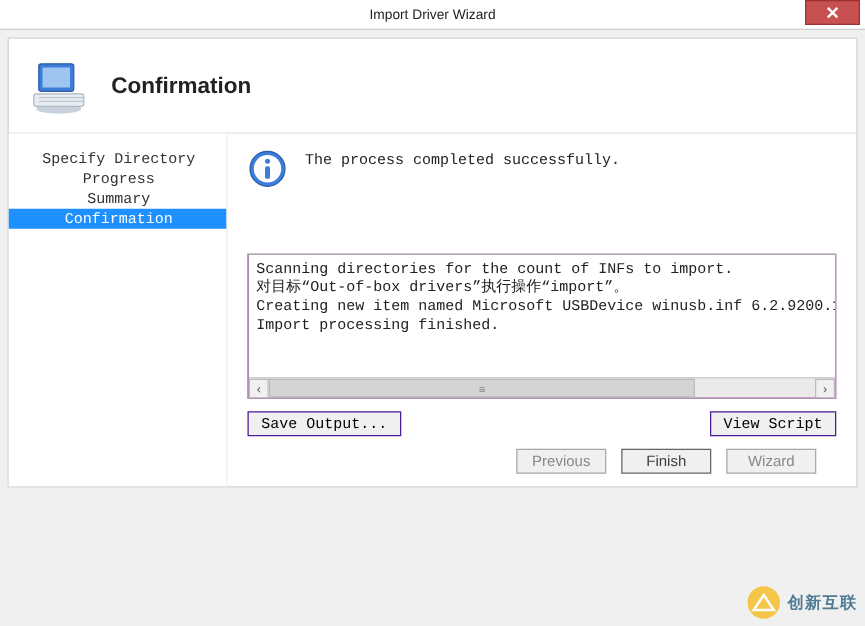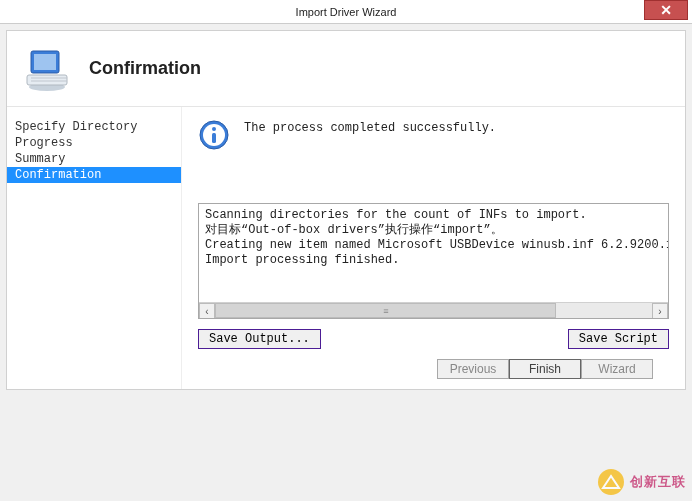--- a/index.html
+++ b/index.html
@@ -70,20 +70,21 @@
     .main-area {
       flex: 1;
       display: flex;
       min-height: 0;
     }
     .sidebar {
       width: 175px;
       background: #fff;
       padding-top: 12px;
       border-right: 1px solid #eee;
+      text-align: center;
     }
     .sidebar-item {
       font-family: "Courier New", monospace;
       font-size: 12px;
       color: #333;
       padding: 1px 6px 1px 8px;
       cursor: default;
     }
     .sidebar-item.active {
       background: #1e90ff;
@@ -186,20 +187,21 @@
       padding: 2px 10px;
       border: 1px solid #4c1d95;
       background: #f0f0f0;
       cursor: pointer;
       min-width: 82px;
       text-align: center;
     }
     .footer-buttons {
       display: flex;
       justify-content: flex-end;
+      gap: 12px;
       padding: 10px 16px 0 16px;
     }
     .wiz-btn {
       font-family: "Segoe UI", Tahoma, sans-serif;
       font-size: 12px;
       padding: 2px 10px;
       border: 1px solid #a8a8a8;
       background: #f0f0f0;
       min-width: 72px;
       text-align: center;
@@ -221,21 +223,21 @@
     }
     .wm-circle {
       width: 26px;
       height: 26px;
       border-radius: 50%;
       background: #f7b500;
       position: relative;
     }
     .wm-text {
       font-size: 13px;
-      color: #be185d;
+      color: #0c4a6e;
       font-weight: bold;
       letter-spacing: 1px;
     }
   </style>
 </head>
 <body>
 
 <div class="titlebar">
   <span class="titlebar-title">Import Driver Wizard</span>
   <div class="close-btn">
@@ -287,21 +289,21 @@
             <div class="hscroll-thumb">
               <span class="grip">≡</span>
             </div>
           </div>
           <div class="hscroll-btn">›</div>
         </div>
       </div>
 
       <div class="under-log-row">
         <button class="flat-btn">Save Output...</button>
-        <button class="flat-btn">Save Script</button>
+        <button class="flat-btn">View Script</button>
       </div>
 
       <div class="footer-buttons">
         <button class="wiz-btn">Previous</button>
         <button class="wiz-btn enabled">Finish</button>
         <button class="wiz-btn">Wizard</button>
       </div>
     </div>
   </div>
 </div>

